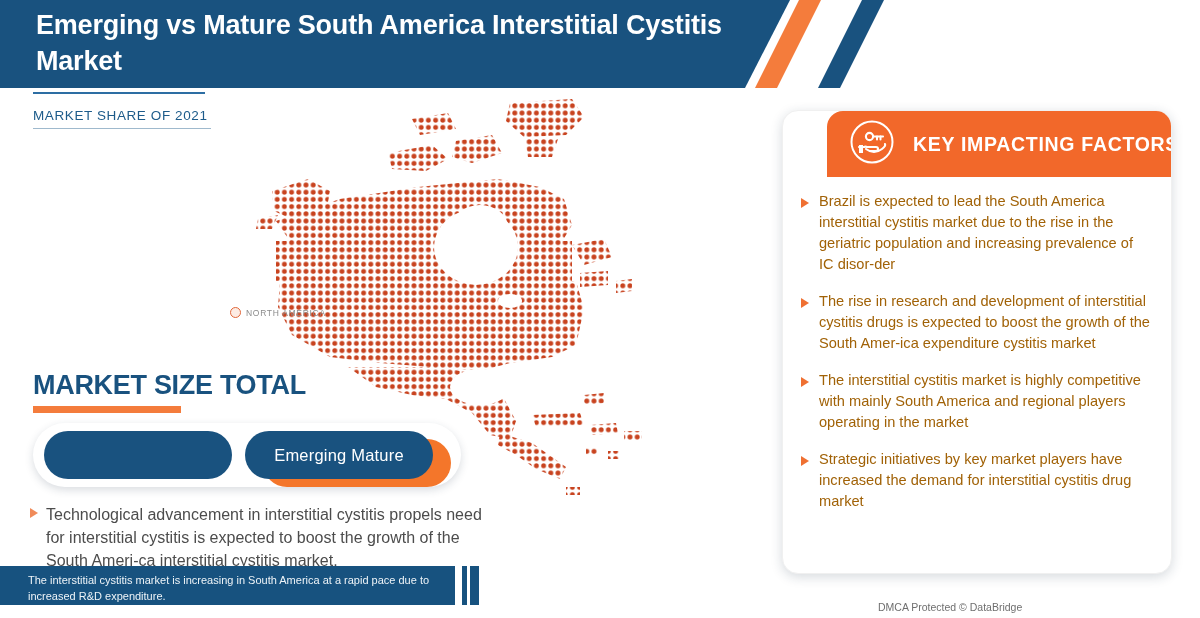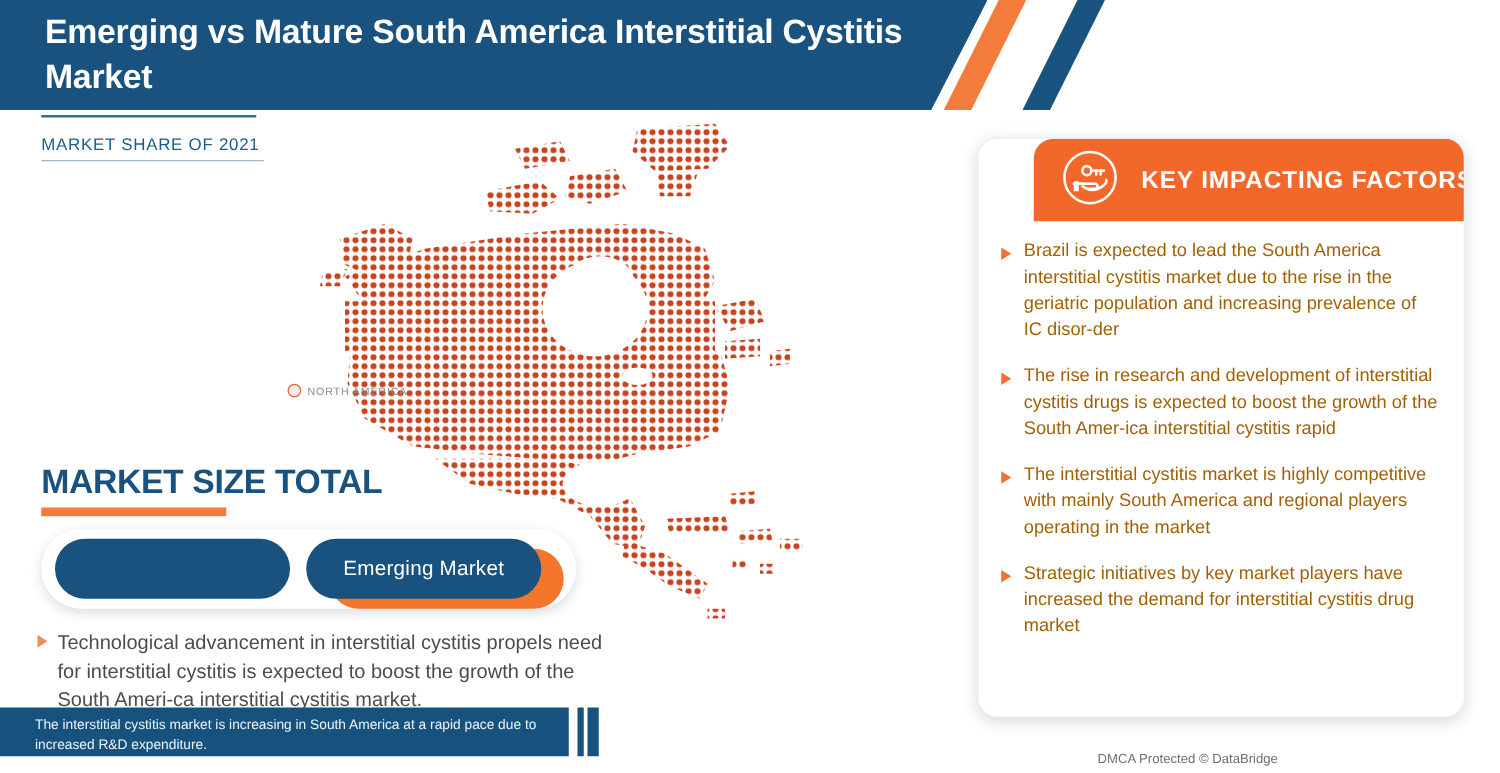--- a/index.html
+++ b/index.html
@@ -222,21 +222,21 @@
   </div>
 
   <div class="mst-block">
     <div class="mst-title">MARKET SIZE TOTAL</div>
     <div class="mst-underline"></div>
   </div>
 
   <div class="pill-card">
     <div class="pill mature-back"></div>
     <div class="pill emerging-back"></div>
-    <div class="pill-label emerging-front">Emerging Market</div>
+    <div class="pill-label emerging-front">Emerging Mature</div>
   </div>
 
   <div class="left-note">
     <span class="tri-bullet"></span>
     <span class="left-note-text">Technological advancement in interstitial cystitis propels need for interstitial cystitis is expected to boost the growth of the South Ameri-ca interstitial cystitis market.</span>
   </div>
 
   <div class="bottom-bar">
     <div class="bottom-bar-text">The interstitial cystitis market is increasing in South America at a rapid pace due to increased R&amp;D expenditure.</div>
   </div>
@@ -259,21 +259,21 @@
       </span>
       <span class="kif-title">KEY IMPACTING FACTORS</span>
     </div>
     <div class="kif-list">
       <div class="kif-item">
         <span class="kif-tri"></span>
         <span class="kif-text">Brazil is expected to lead the South America interstitial cystitis market due to the rise in the geriatric population and increasing prevalence of IC disor-der</span>
       </div>
       <div class="kif-item">
         <span class="kif-tri"></span>
-        <span class="kif-text">The rise in research and development of interstitial cystitis drugs is expected to boost the growth of the South Amer-ica interstitial cystitis rapid</span>
+        <span class="kif-text">The rise in research and development of interstitial cystitis drugs is expected to boost the growth of the South Amer-ica expenditure cystitis market</span>
       </div>
       <div class="kif-item">
         <span class="kif-tri"></span>
         <span class="kif-text">The interstitial cystitis market is highly competitive with mainly South America and regional players operating in the market</span>
       </div>
       <div class="kif-item">
         <span class="kif-tri"></span>
         <span class="kif-text">Strategic initiatives by key market players have increased the demand for interstitial cystitis drug market</span>
       </div>
     </div>

